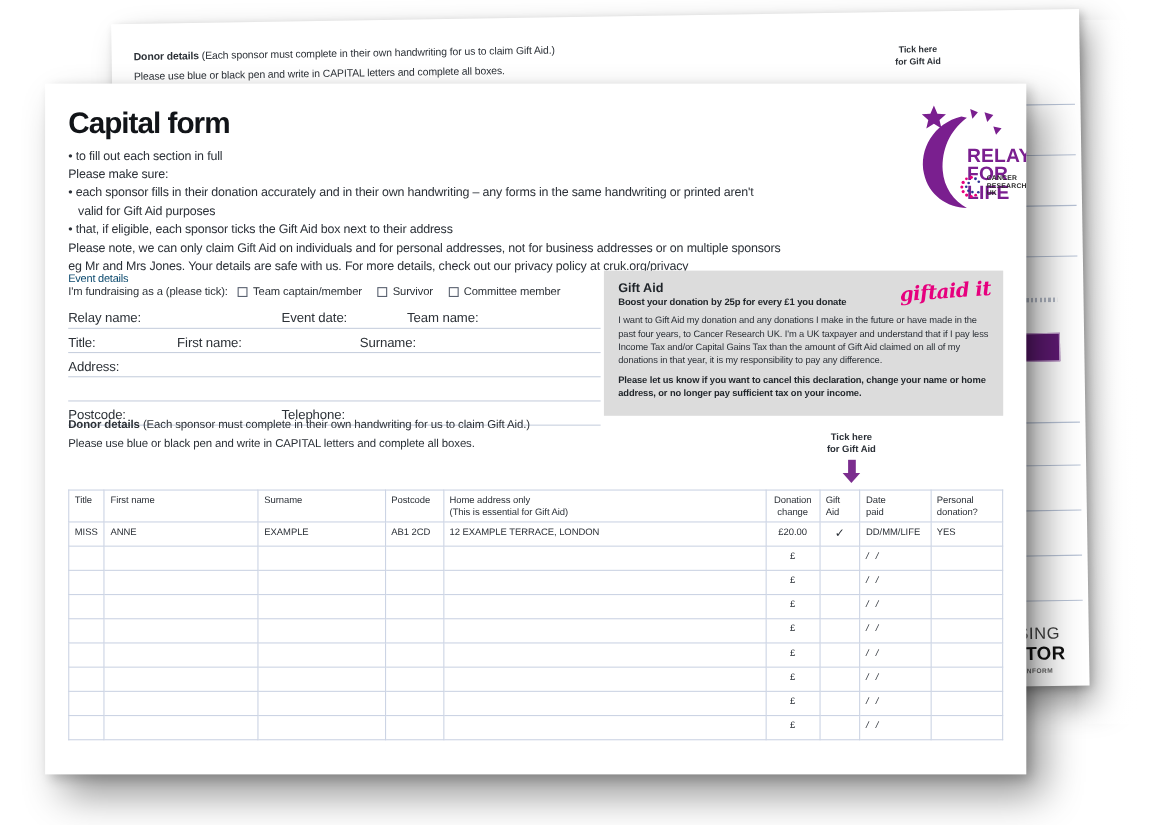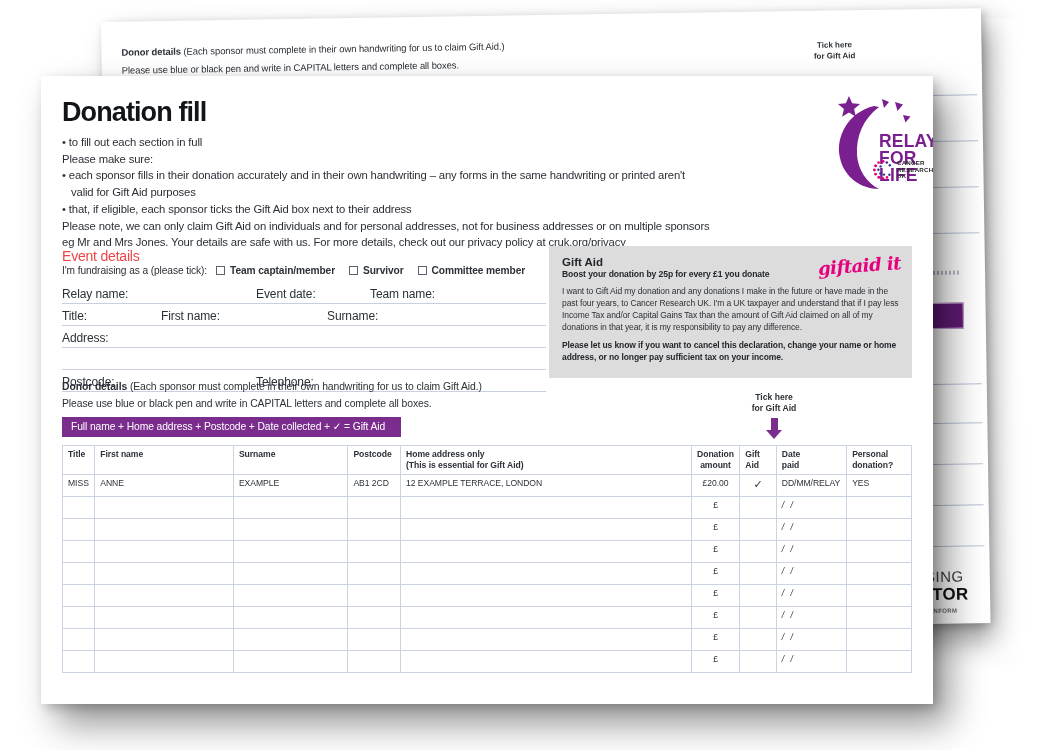--- a/index.html
+++ b/index.html
@@ -155,23 +155,23 @@
     left: 78px; top: 72px;
     font-size: 6.2px;
     font-weight: 700;
     line-height: 1.05;
     color: #2b2b2b;
     letter-spacing: .2px;
   }
 
   
   .sec-head {
-    font-size: 14px;
+    font-size: 10px;
     font-weight: 400;
-    color: #ef4444;
+    color: #0c4a6e;
     letter-spacing: -0.2px;
   }
   #event-details {
     position: absolute;
     left: 21px; top: 172px;
     width: 484px;
   }
   #event-details .tickrow {
     display: flex;
     align-items: center;
@@ -180,21 +180,21 @@
     letter-spacing: -0.1px;
   }
   #event-details .tickrow .lbl { margin-right: 9px; }
   .cbox {
     display: inline-block;
     width: 9px; height: 9px;
     border: 1px solid #5a6270;
     margin-right: 5px;
     vertical-align: -1px;
   }
-  .cbopt { display: flex; align-items: center; margin-right: 14px; font-size: 10.2px; font-weight: bold; }
+  .cbopt { display: flex; align-items: center; margin-right: 14px; font-size: 10.2px; }
   .fline {
     position: relative;
     border-bottom: 1px solid #c8d0de;
     height: 22px;
     font-size: 12px;
     letter-spacing: -0.1px;
   }
   .fline span { position: absolute; top: 5px; }
 
   
@@ -287,21 +287,20 @@
   #donor-table th, #donor-table td {
     border: 1px solid #ccd4e4;
     text-align: left;
     font-weight: 400;
     padding: 3px 5px;
     vertical-align: top;
   }
   #donor-table thead th {
     height: 29px;
     line-height: 1.3;
-    font-weight: bold;
   }
   #donor-table tbody td { height: 22px; }
   #donor-table .c-title    { width: 30px; }
   #donor-table .c-first    { width: 137px; }
   #donor-table .c-sur      { width: 113px; }
   #donor-table .c-post     { width: 52px; }
   #donor-table .c-addr     { width: 287px; }
   #donor-table .c-amt      { width: 48px; text-align: center; }
   #donor-table .c-ga       { width: 36px; text-align: center; }
   #donor-table .c-date     { width: 63px; }
@@ -344,21 +343,21 @@
       <div class="f1">with</div>
       <div class="f2">AISING</div>
       <div class="f3">LATOR</div>
       <div class="f4">RAYDONFORM</div>
     </div>
   </div>
   <div id="back-fade"></div>
 
   <div id="front-card">
 
-    <h1 class="title">Donation fill</h1>
+    <h1 class="title">Capital form</h1>
 
     <div id="logo">
       <svg width="140" height="108" viewBox="0 0 140 108">
         <path d="M55 18 C30 24, 16 48, 21 70 C25 89, 42 101, 60 101 C48 95, 39 82, 38 67 C37 48, 44 31, 60 19 Z" fill="#7a1f8f"></path>
         <path d="M30 8 l3.2 7.3 7.8 .6 -5.9 5.2 1.8 7.7 -6.9-4.2 -6.9 4.2 1.8-7.7 -5.9-5.2 7.8-.6 Z" fill="#7a1f8f"></path>
         <path d="M63 11 l7 3 -5 6 Z" fill="#7a1f8f"></path>
         <path d="M76 14 l8 2.5 -5.5 6.5 Z" fill="#7a1f8f"></path>
         <path d="M84 27 l7.5 1.5 -5 6 Z" fill="#7a1f8f"></path>
       </svg>
       <div class="rfl-text">
@@ -455,21 +454,20 @@
     </div>
 
     <div id="donor-details">
       <div>
         <b>Donor details</b>
         <span>(Each sponsor must complete in their own handwriting for us to claim Gift Aid.)</span>
       </div>
       <div>Please use blue or black pen and write in CAPITAL letters and complete all boxes.</div>
     </div>
 
-    <div id="purple-banner">Full name + Home address + Postcode + Date collected + ✓ = Gift Aid</div>
 
     <div id="tick-here">
       <div class="th-text">
         <div>Tick here</div>
         <div>for Gift Aid</div>
       </div>
       <div class="th-arrow"></div>
     </div>
 
     <table id="donor-table">
@@ -478,21 +476,21 @@
           <th class="c-title">Title</th>
           <th class="c-first">First name</th>
           <th class="c-sur">Surname</th>
           <th class="c-post">Postcode</th>
           <th class="c-addr">
             <div>Home address only</div>
             <div>(This is essential for Gift Aid)</div>
           </th>
           <th class="c-amt">
             <div>Donation</div>
-            <div>amount</div>
+            <div>change</div>
           </th>
           <th class="c-ga" style="text-align:left;">Gift Aid</th>
           <th class="c-date">
             <div>Date</div>
             <div>paid</div>
           </th>
           <th class="c-pers">
             <div>Personal</div>
             <div>donation?</div>
           </th>
@@ -500,21 +498,21 @@
       </thead>
       <tbody id="table-body">
         <tr>
           <td class="c-title">MISS</td>
           <td class="c-first">ANNE</td>
           <td class="c-sur">EXAMPLE</td>
           <td class="c-post">AB1 2CD</td>
           <td class="c-addr">12 EXAMPLE TERRACE, LONDON</td>
           <td class="c-amt">£20.00</td>
           <td class="c-ga">✓</td>
-          <td class="c-date">DD/MM/RELAY</td>
+          <td class="c-date">DD/MM/LIFE</td>
           <td class="c-pers">YES</td>
         </tr>
       <tr>
             <td class="c-title"></td>
             <td class="c-first"></td>
             <td class="c-sur"></td>
             <td class="c-post"></td>
             <td class="c-addr"></td>
             <td class="c-amt">£</td>
             <td class="c-ga"></td>

